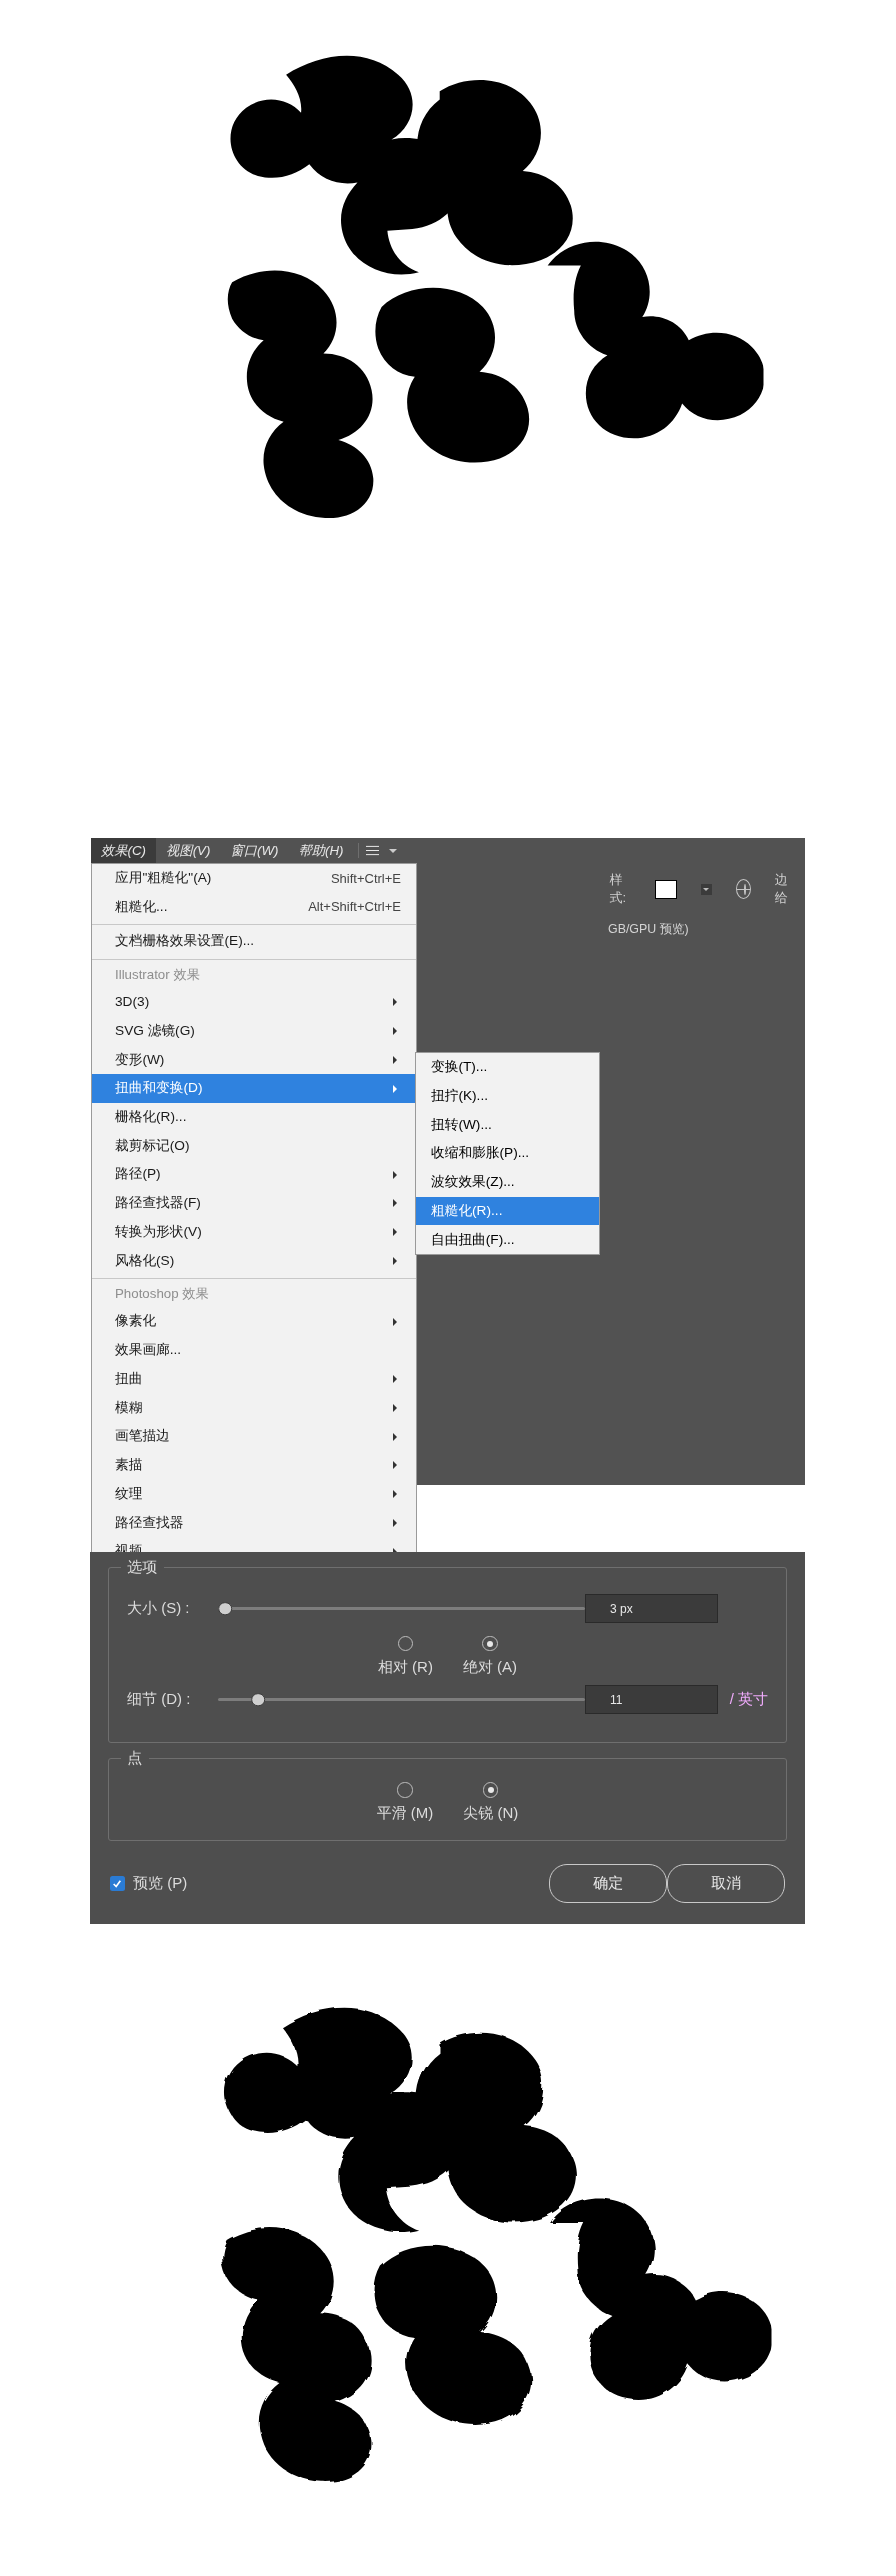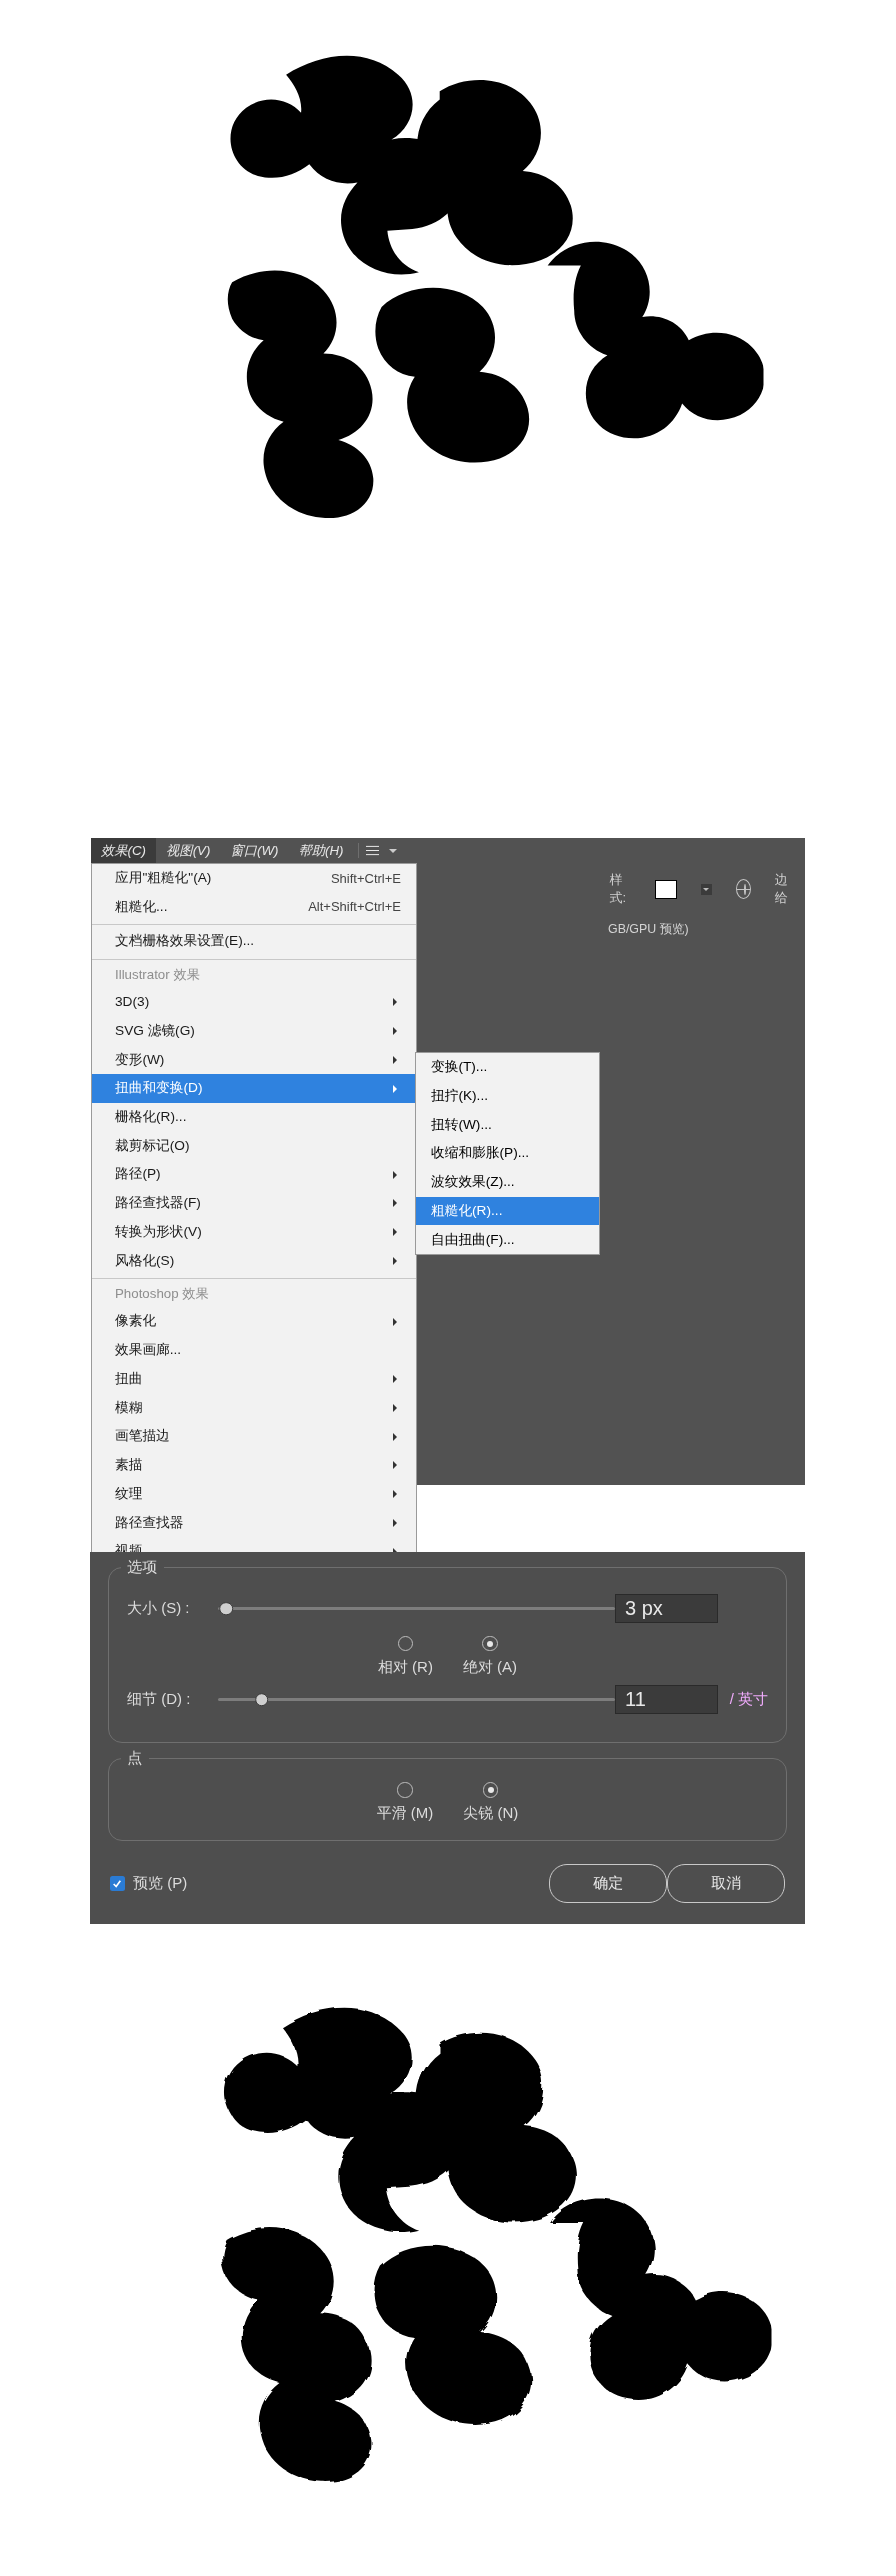--- a/index.html
+++ b/index.html
@@ -128,21 +128,21 @@
   position: absolute;
   left: 90px; top: 1552px;
   width: 715px;
   background: #4e4e4e;
   color: #dcdcdc;
   font-size: 15px;
 }
 .dialog-inner { padding: 15px 18px 18px; }
 .group-box {
   border: 0.8px solid #6f6f6f;
-  border-radius: 14px;
+  border-radius: 3px;
   padding: 18px 18px 15px;
   position: relative;
   margin-bottom: 15px;
 }
 .group-title {
   position: absolute; top: -10px; left: 11.6px;
   background: #4e4e4e; padding: 0 6.6px;
   font-size: 15px;
 }
 .row {
@@ -153,22 +153,22 @@
 .slider {
   flex: 1; height: 3.3px; background: #7d7d7d; position: relative; border-radius: 1.7px;
 }
 .slider .thumb {
   position: absolute; top: 50%; width: 11.6px; height: 11.6px;
   background: #cfcfcf; border-radius: 50%; transform: translate(-50%,-50%);
   border:0.8px solid #3b3b3b;
 }
 .num-input {
   width: 83px; height: 26.6px; background: #3b3b3b; border:0.8px solid #2a2a2a;
-  color: #e8e8e8; display:flex; align-items:center; padding:0 9px;
-  font-size: 20px;
+  color: #e8e8e8; display:flex; align-items:center; padding:0 24px;
+  font-size: 12px;
 }
 .unit { color: #f0abfc; width:50px;text-align:right; }
 .radio-row {
   display:flex; gap:30px; justify-content:center; margin: 5px 0 1.7px;
 }
 .radio-opt { display:flex; align-items:center; gap:6.6px;flex-direction:column; }
 .radio {
   width:13.3px; height:13.3px; border:1.2px solid #bdbdbd; border-radius:50%;
   display:inline-flex; align-items:center; justify-content:center;
 }

